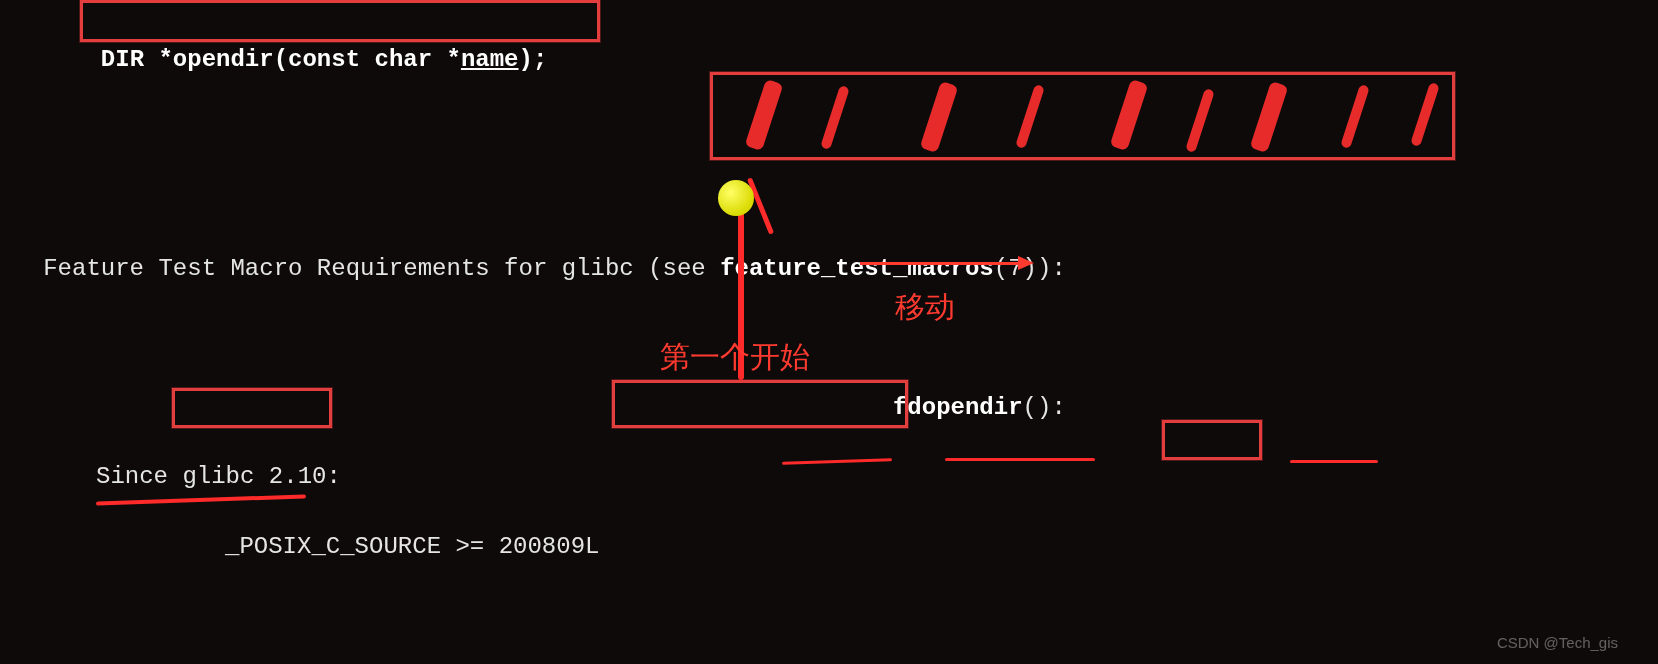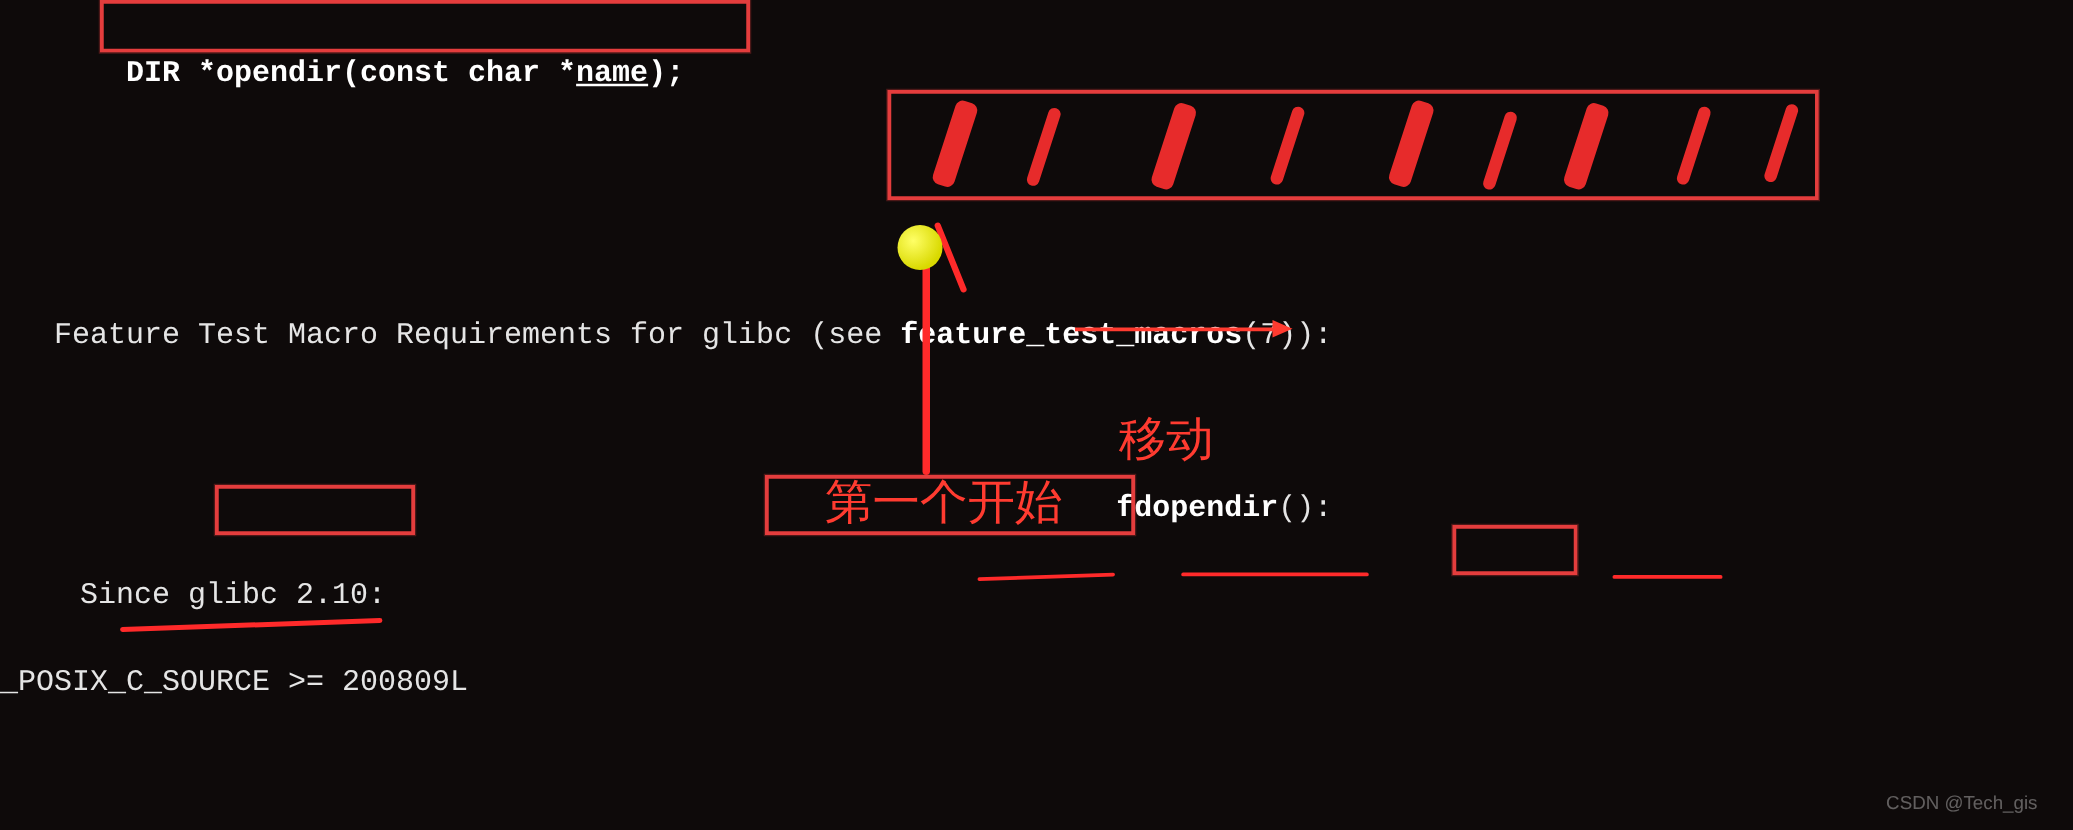--- a/index.html
+++ b/index.html
@@ -11,34 +11,34 @@
     font-family: "Courier New", monospace;
     font-size: 24px;
     line-height: 1.45;
     position: relative;
     overflow: hidden;
   }
   .content { position: absolute; top: 0; left: 0; padding: 8px 0 0 0; white-space: pre; }
   .bold { font-weight: bold; color: #fff; }
   .u { text-decoration: underline; text-align: center; }
   .indent1 { padding-left: 98px; text-align: right; }
-  .indent2 { padding-left: 64px; }
-  .indent3 { }
+  .indent2 { padding-left: 96px; }
+  .indent3 { padding-left: 225px; }
   .line { display: block; }
   .red-box { position: absolute; border: 3px solid #e43d3d; box-shadow: 0 0 0 1px rgba(228,61,61,.3); }
-  .red-text { position: absolute; color: #ff3b30; font-family: "Microsoft YaHei","PingFang SC",sans-serif; font-size: 38px; margin-top: 40px; }
+  .red-text { position: absolute; color: #ff3b30; font-family: "Microsoft YaHei","PingFang SC",sans-serif; font-size: 30px; }
   .red-underline { position: absolute; height: 3px; background: #ff2a2a; border-radius: 2px; }
   .hatch { position: absolute; width: 18px; height: 70px; background: #ff2f2f; transform: rotate(18deg); border-radius: 6px; opacity: .9; }
   .hatch.t { width: 10px; height: 65px; }
   .arrow-line { position: absolute; height: 3px; background: #ff3b30; }
   .arrow-head { position: absolute; width: 0; height: 0; border-left: 16px solid #ff3b30; border-top: 7px solid transparent; border-bottom: 7px solid transparent; }
   .vred { position: absolute; width: 6px; background: #ff2a2a; border-radius: 3px; }
   .vred2 { position: absolute; width: 5px; background: #ff2a2a; border-radius: 3px; }
   .yball { position: absolute; width: 36px; height: 36px; background: radial-gradient(circle at 35% 35%, #ffff66, #d9d900 70%); border-radius: 50%; }
-  .watermark { position: absolute; right: 28px; bottom: 10px; color: rgba(255,255,255,.35); font-family: Arial, sans-serif; font-size: 15px; white-space: nowrap; }
+  .watermark { position: absolute; right: 40px; bottom: 10px; color: rgba(255,255,255,.35); font-family: Arial, sans-serif; font-size: 15px; white-space: nowrap; }
 </style>
 </head>
 <body>
 
 <div class="content">
 <span class="line"><span>       </span><span class="bold"><span>DIR *opendir(const char *</span><span class="u">name</span><span>);</span></span></span>
 <span class="line"><span>       </span></span>
 <span class="line">&nbsp;</span>
 <span class="line"><span>   Feature Test Macro Requirements for glibc (see </span><span class="bold">feature_test_macros</span><span>(7)):</span></span>
 <span class="line">&nbsp;</span>

